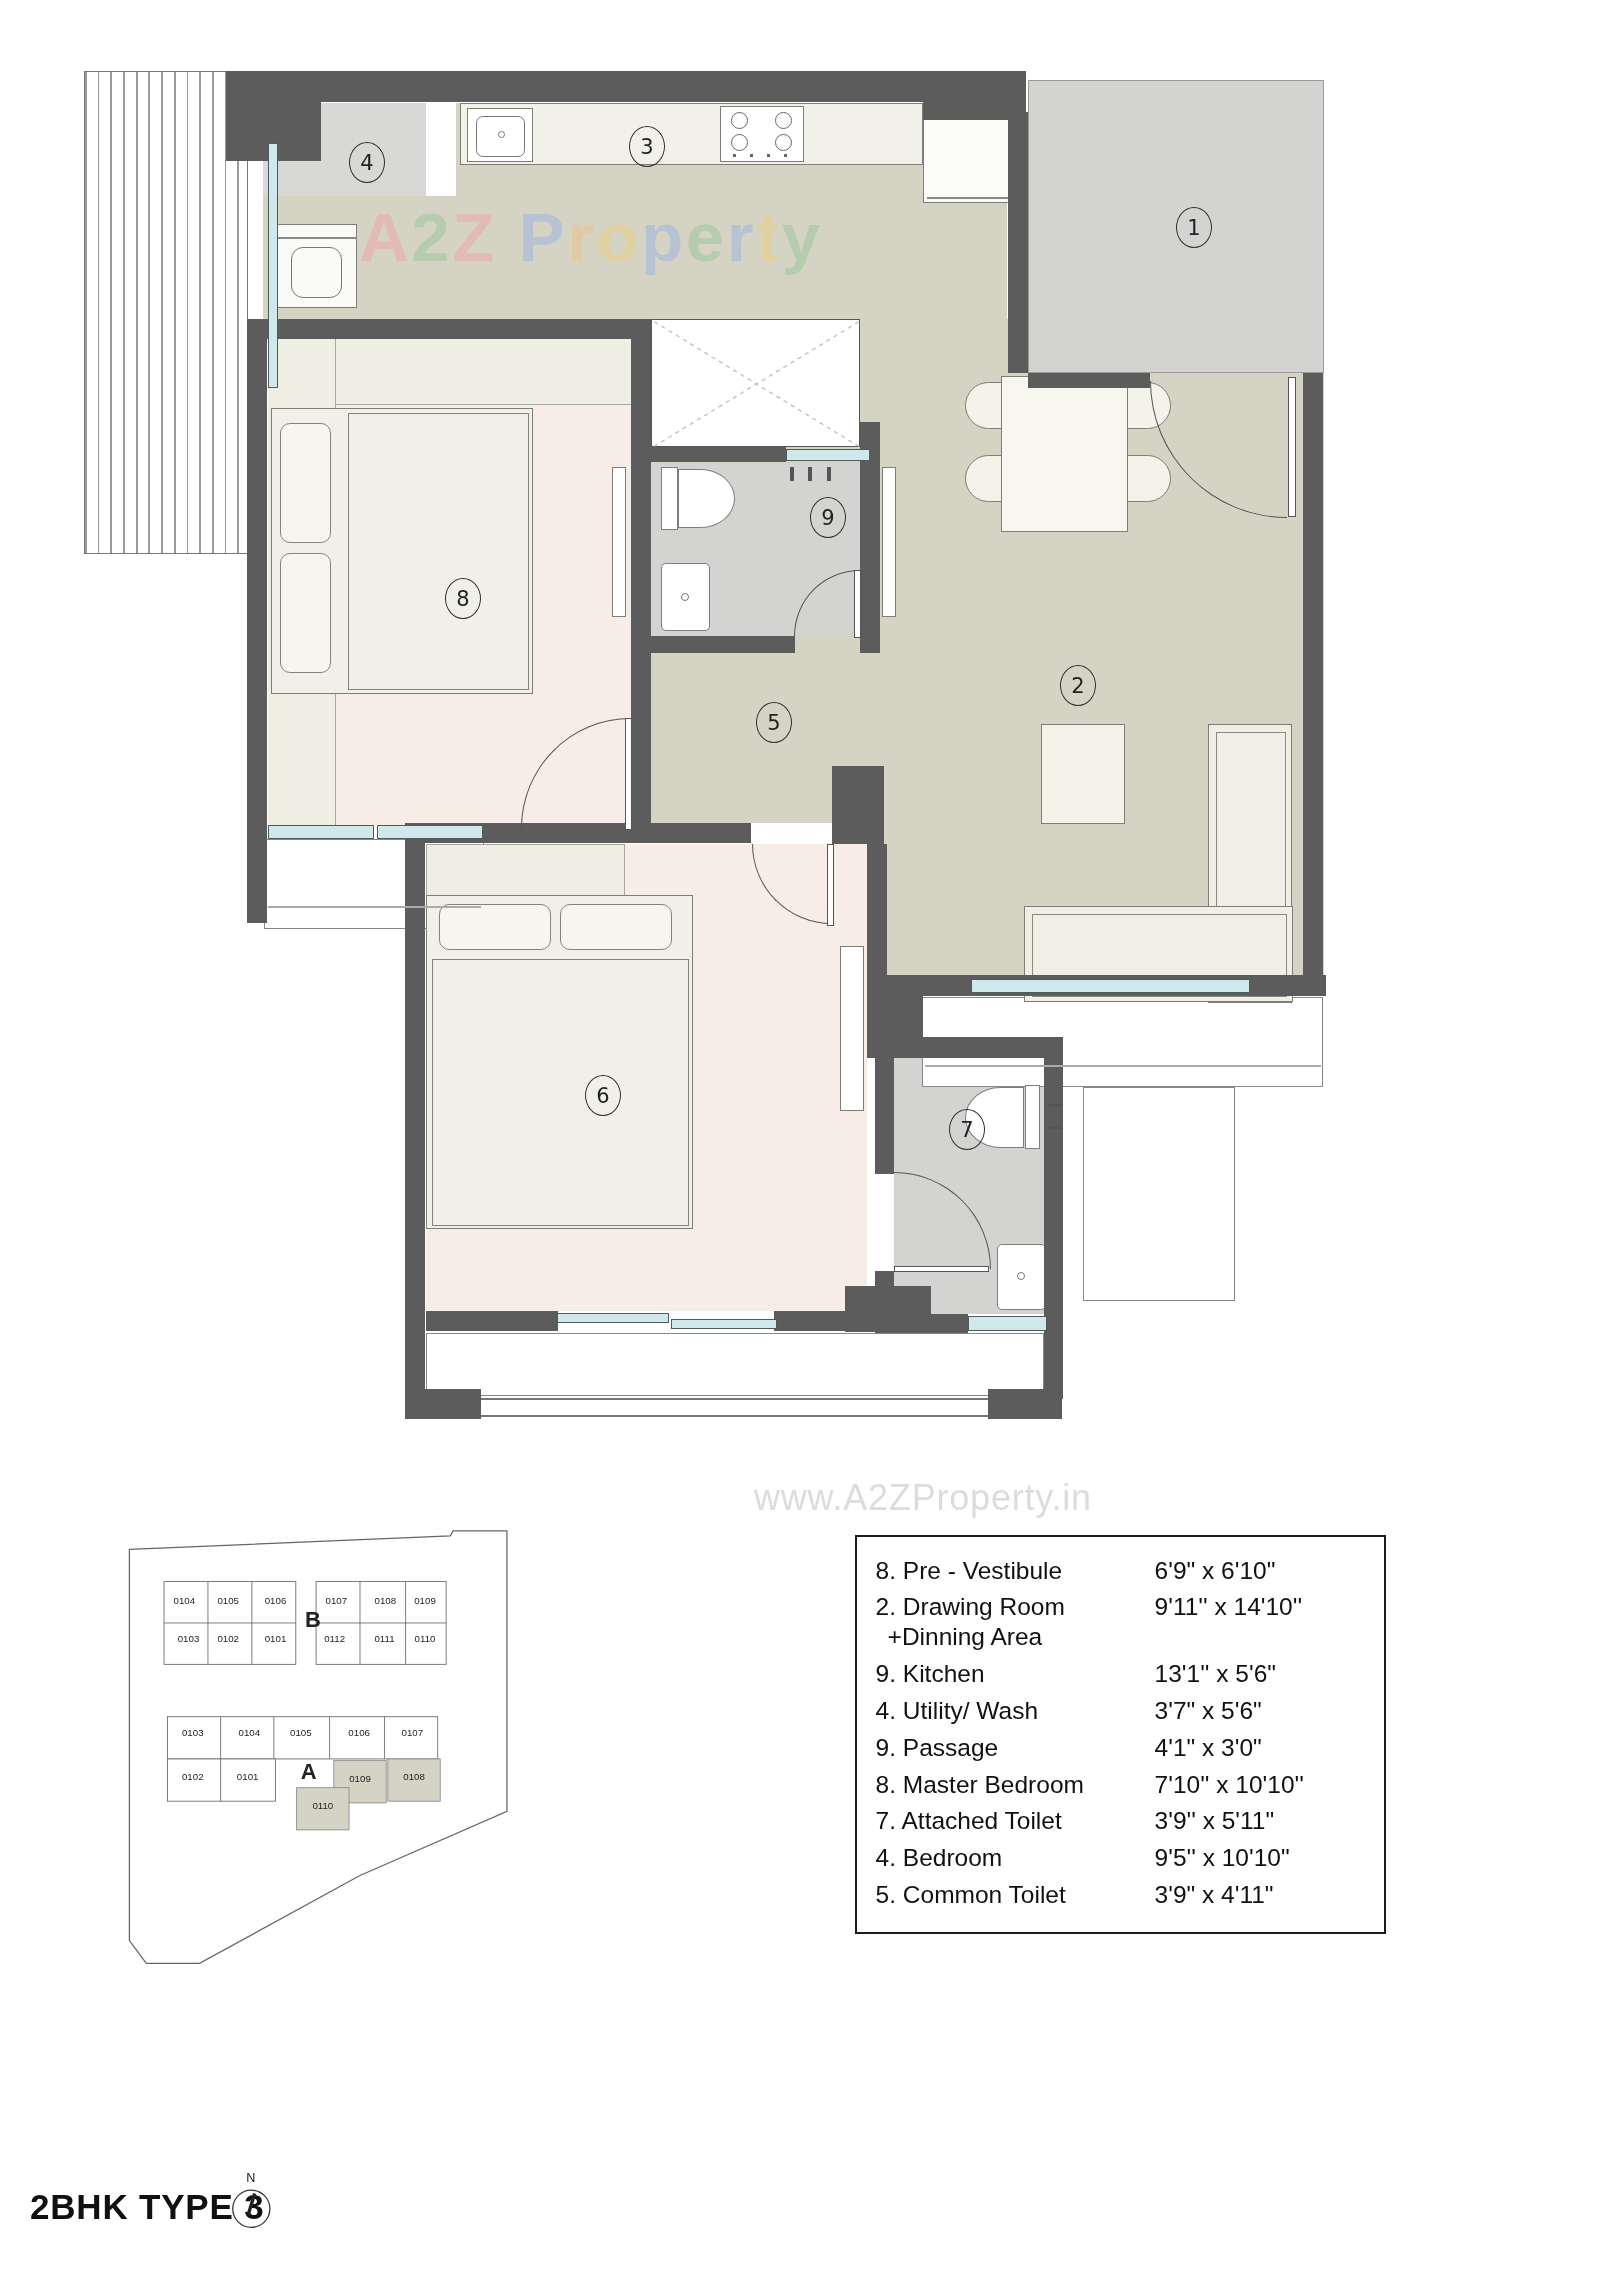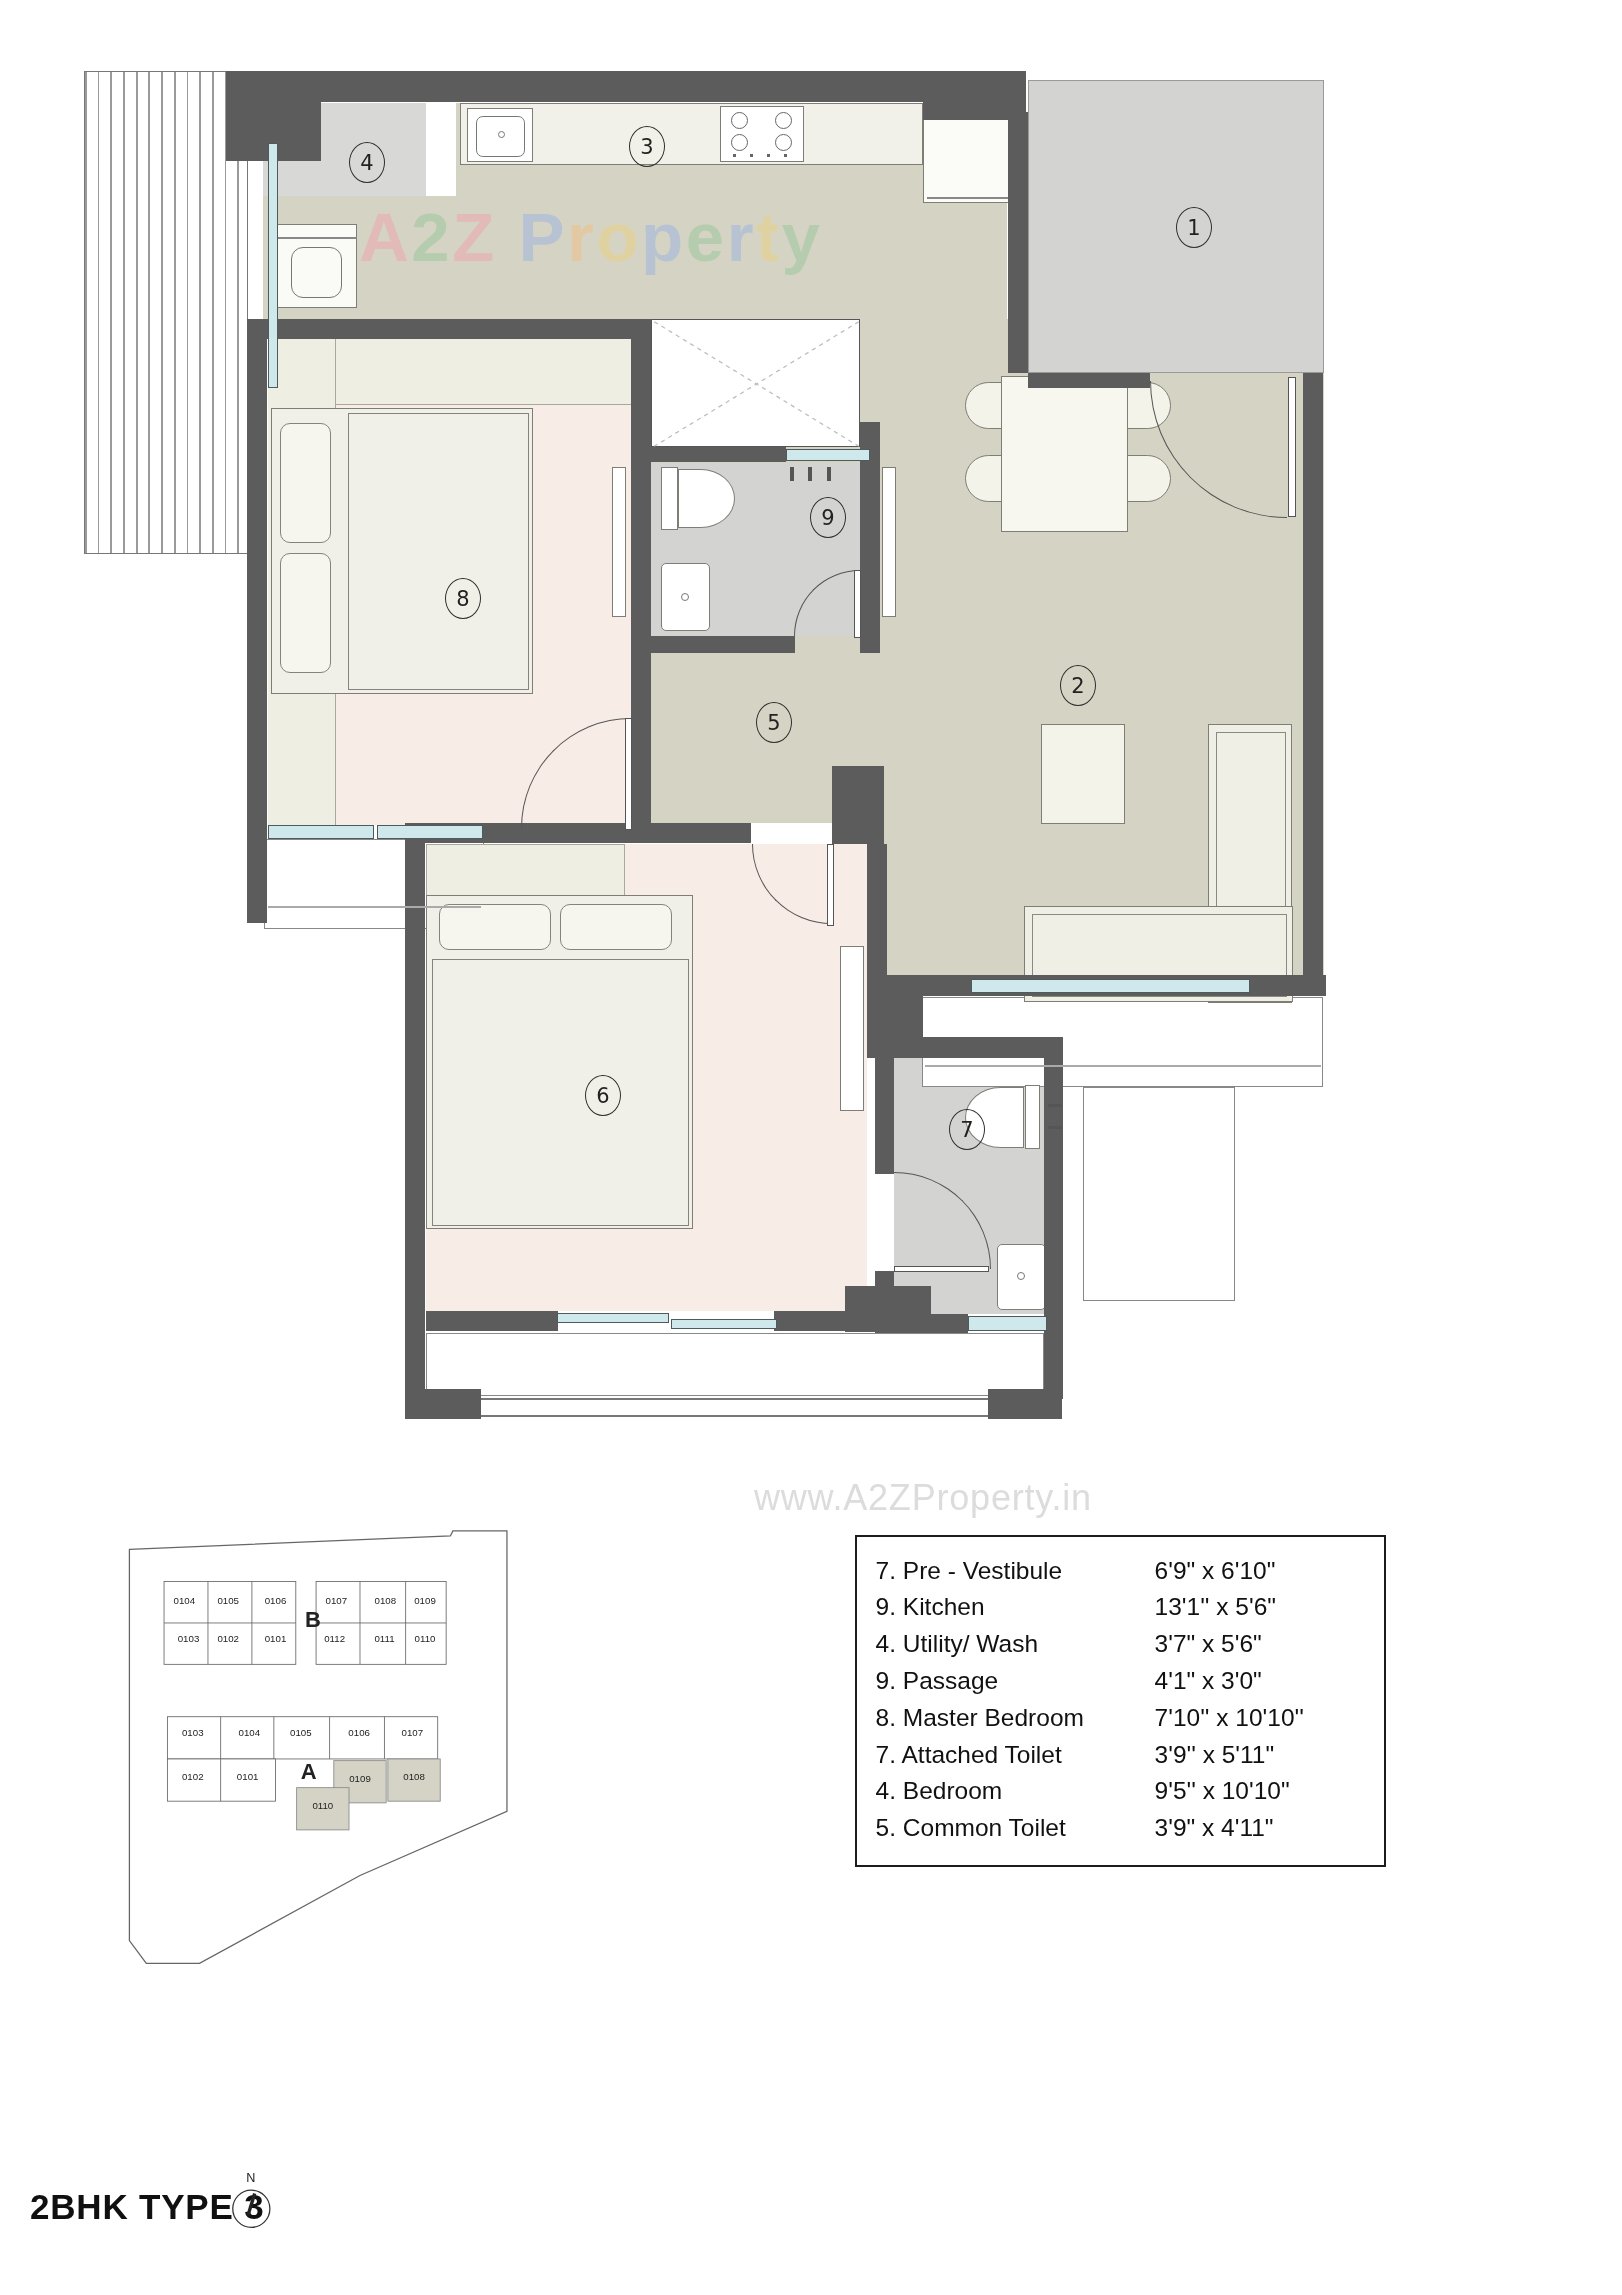--- a/index.html
+++ b/index.html
@@ -264,22 +264,26 @@
         <text x="100" y="315" text-anchor="middle">0102</text>
         <text x="165" y="315" text-anchor="middle">0101</text>
         <text x="298" y="317" text-anchor="middle">0109</text>
         <text x="362" y="315" text-anchor="middle">0108</text>
         <text x="254" y="349" text-anchor="middle">0110</text>
       </g>
   </svg>
 
   <div class="legend" id="legend">
       <div class="lrow">
-        <span class="lname">7. Pre - Vestibule</span>
+        <span class="lname">8. Pre - Vestibule</span>
         <span class="ldims">6'9"  x  6'10"</span>
+      </div>
+      <div class="lrow">
+        <span class="lname">2. Drawing Room<span class="l2">+Dinning Area</span></span>
+        <span class="ldims">9'11'' x 14'10''</span>
       </div>
       <div class="lrow">
         <span class="lname">9. Kitchen</span>
         <span class="ldims">13'1'' x 5'6"</span>
       </div>
       <div class="lrow">
         <span class="lname">4. Utility/ Wash</span>
         <span class="ldims">3'7"   x 5'6"</span>
       </div>
       <div class="lrow">

